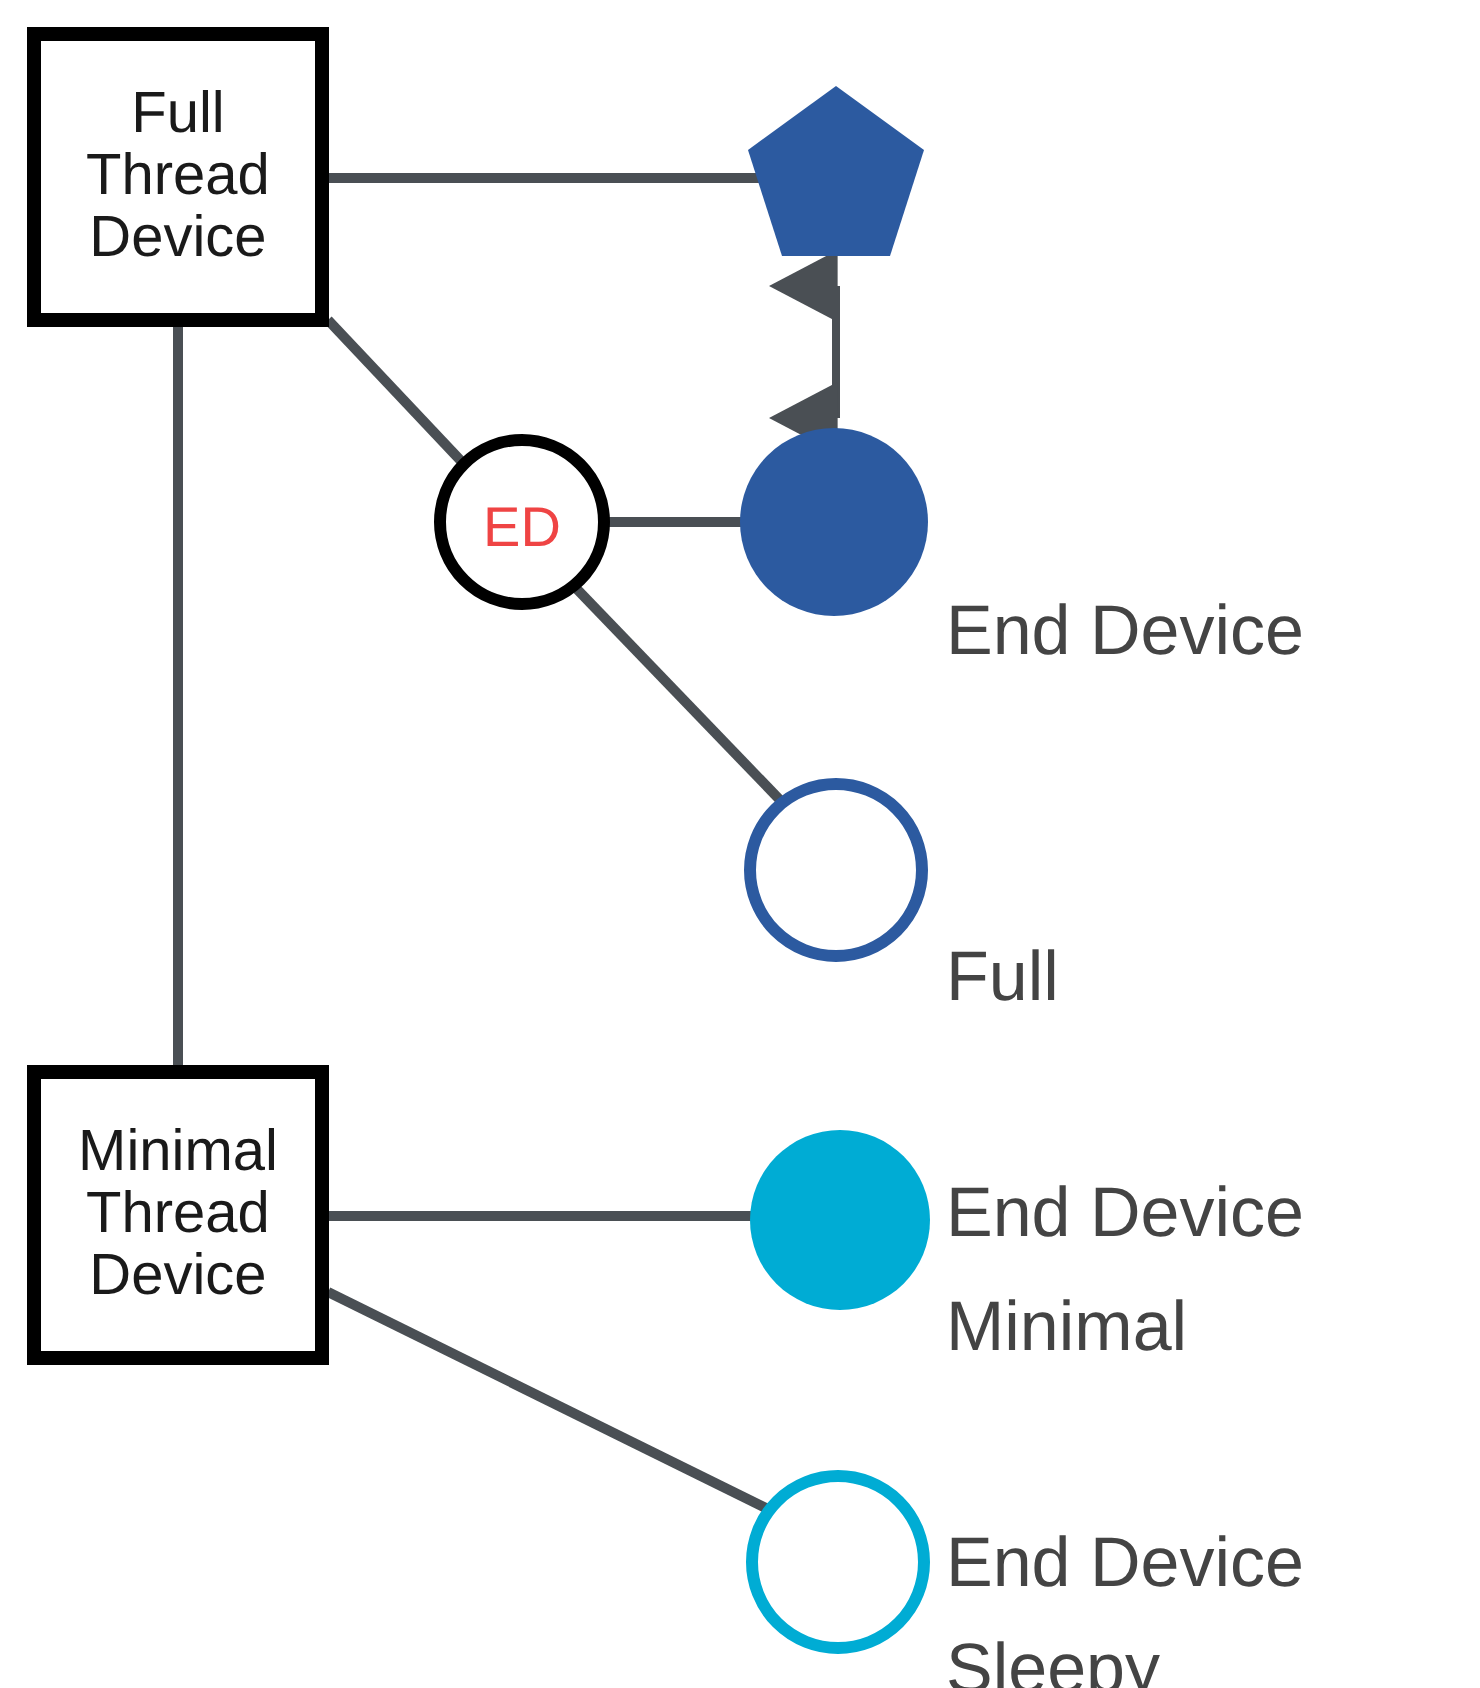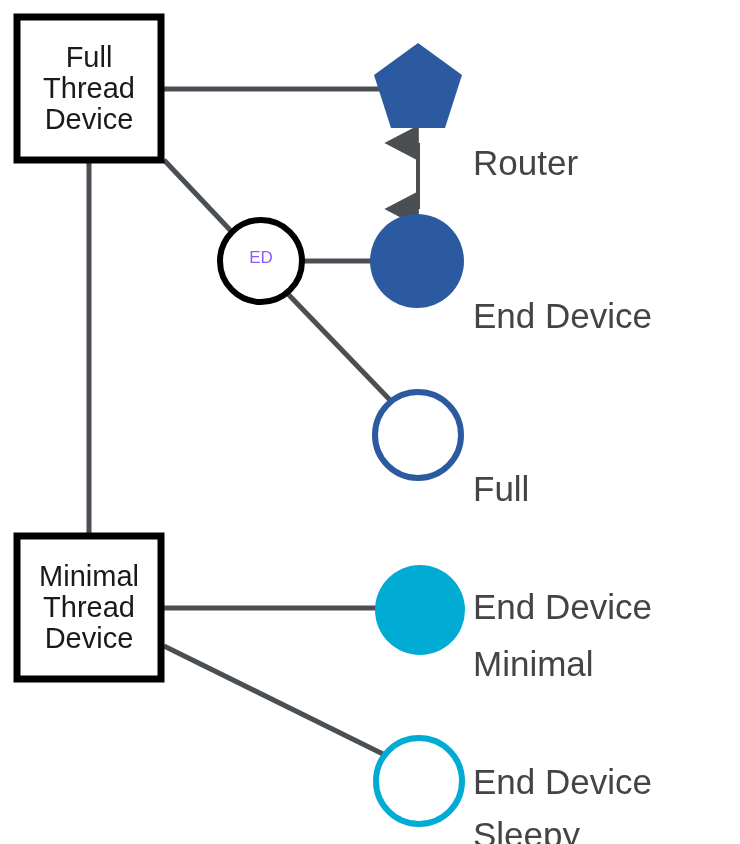--- a/index.html
+++ b/index.html
@@ -43,22 +43,22 @@
   .legend-label {
     position: absolute;
     color: #444444;
     font-size: 35px;
     line-height: 1.12;
     font-family: "Liberation Sans", sans-serif;
     white-space: pre;
   }
   .ed-label {
     position: absolute;
-    color: #8b5cf6;
-    font-size: 17px;
+    color: #ef4444;
+    font-size: 28px;
     font-family: "Liberation Sans", sans-serif;
     text-align: center;
   }
 </style>
 </head>
 <body>
 
 <div id="diagram-root">
 
   <svg class="layer" viewBox="0 0 740 844">
@@ -117,23 +117,20 @@
   </div>
 
   <div class="node-box-label" style="left:17px; top:536px; width:144px; height:143px;">
     <span>Minimal</span>
     <span>Thread</span>
     <span>Device</span>
   </div>
 
   <div class="ed-label" style="left:220px; top:248px; width:82px;">ED</div>
 
-  <div class="legend-label" style="left:473px; top:65px;">
-    <div>Router</div>
-  </div>
 
   <div class="legend-label" style="left:473px; top:218px;">
     <div>End Device</div>
   </div>
 
   <div class="legend-label" style="left:473px; top:391px;">
     <div>Full</div>
     <div>End Device</div>
   </div>
 

